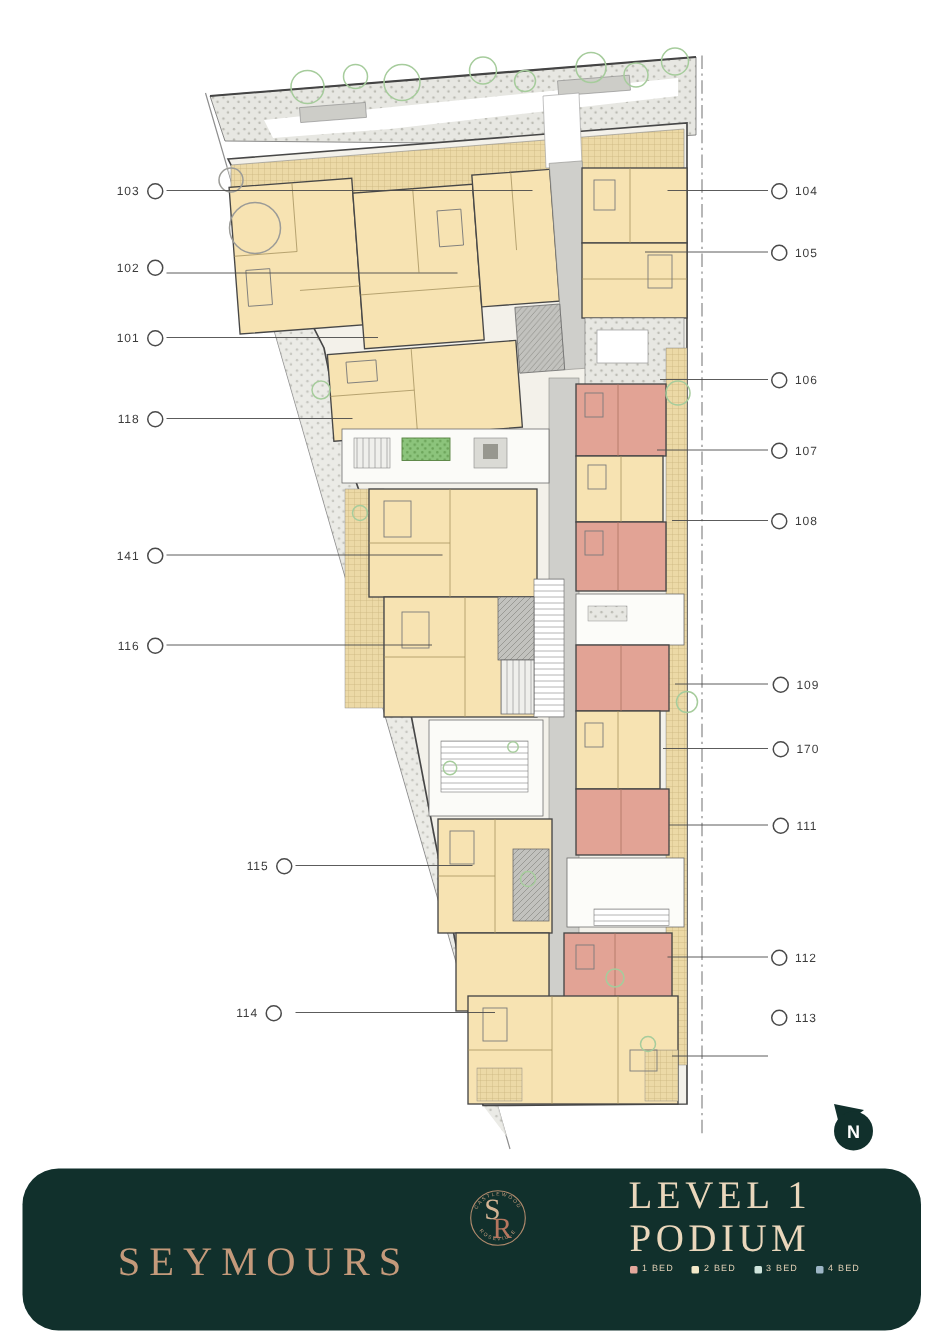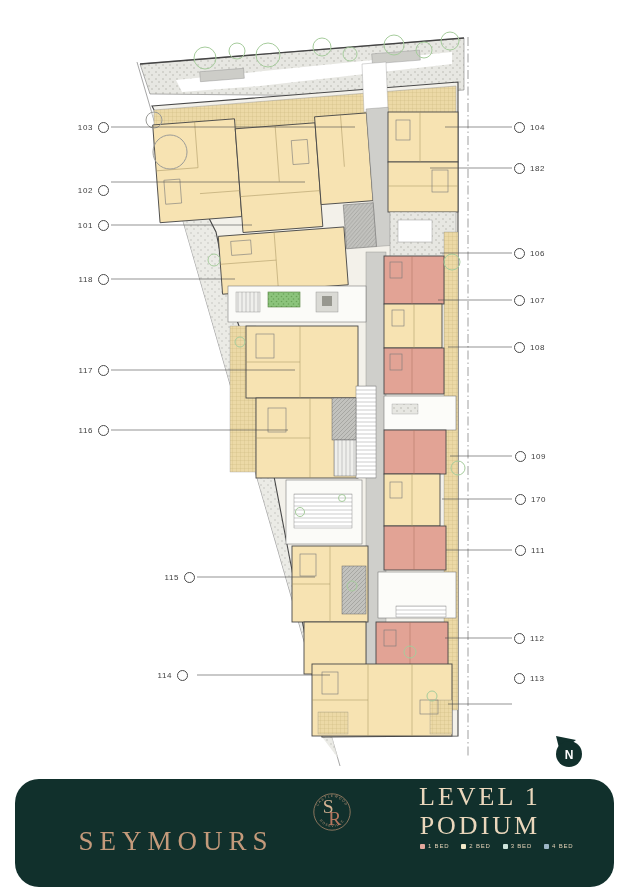--- a/index.html
+++ b/index.html
@@ -219,34 +219,34 @@
     <line x1="512" y1="550" x2="446" y2="550"></line>
     <line x1="512" y1="638" x2="445" y2="638"></line>
     <line x1="512" y1="704" x2="448" y2="704"></line>
   </g>
 </svg>
 
 <div class="callout left" style="left:57px;top:121px">
       <span>103</span>
       <span class="co-circle"></span>
     </div>
-<div class="callout left" style="left:57px;top:184px">
+<div class="callout left" style="left:57px;top:172px">
       <span>102</span>
       <span class="co-circle"></span>
     </div>
 <div class="callout left" style="left:57px;top:219px">
       <span>101</span>
       <span class="co-circle"></span>
     </div>
 <div class="callout left" style="left:57px;top:273px">
       <span>118</span>
       <span class="co-circle"></span>
     </div>
 <div class="callout left" style="left:57px;top:364px">
-      <span>117</span>
+      <span>141</span>
       <span class="co-circle"></span>
     </div>
 <div class="callout left" style="left:57px;top:424px">
       <span>116</span>
       <span class="co-circle"></span>
     </div>
 <div class="callout left" style="left:143px;top:571px">
       <span>115</span>
       <span class="co-circle"></span>
     </div>
@@ -254,21 +254,21 @@
       <span>114</span>
       <span class="co-circle"></span>
     </div>
 
 <div class="callout" style="left:514px;top:121px">
       <span class="co-circle"></span>
       <span>104</span>
     </div>
 <div class="callout" style="left:514px;top:162px">
       <span class="co-circle"></span>
-      <span>182</span>
+      <span>105</span>
     </div>
 <div class="callout" style="left:514px;top:247px">
       <span class="co-circle"></span>
       <span>106</span>
     </div>
 <div class="callout" style="left:514px;top:294px">
       <span class="co-circle"></span>
       <span>107</span>
     </div>
 <div class="callout" style="left:514px;top:341px">

